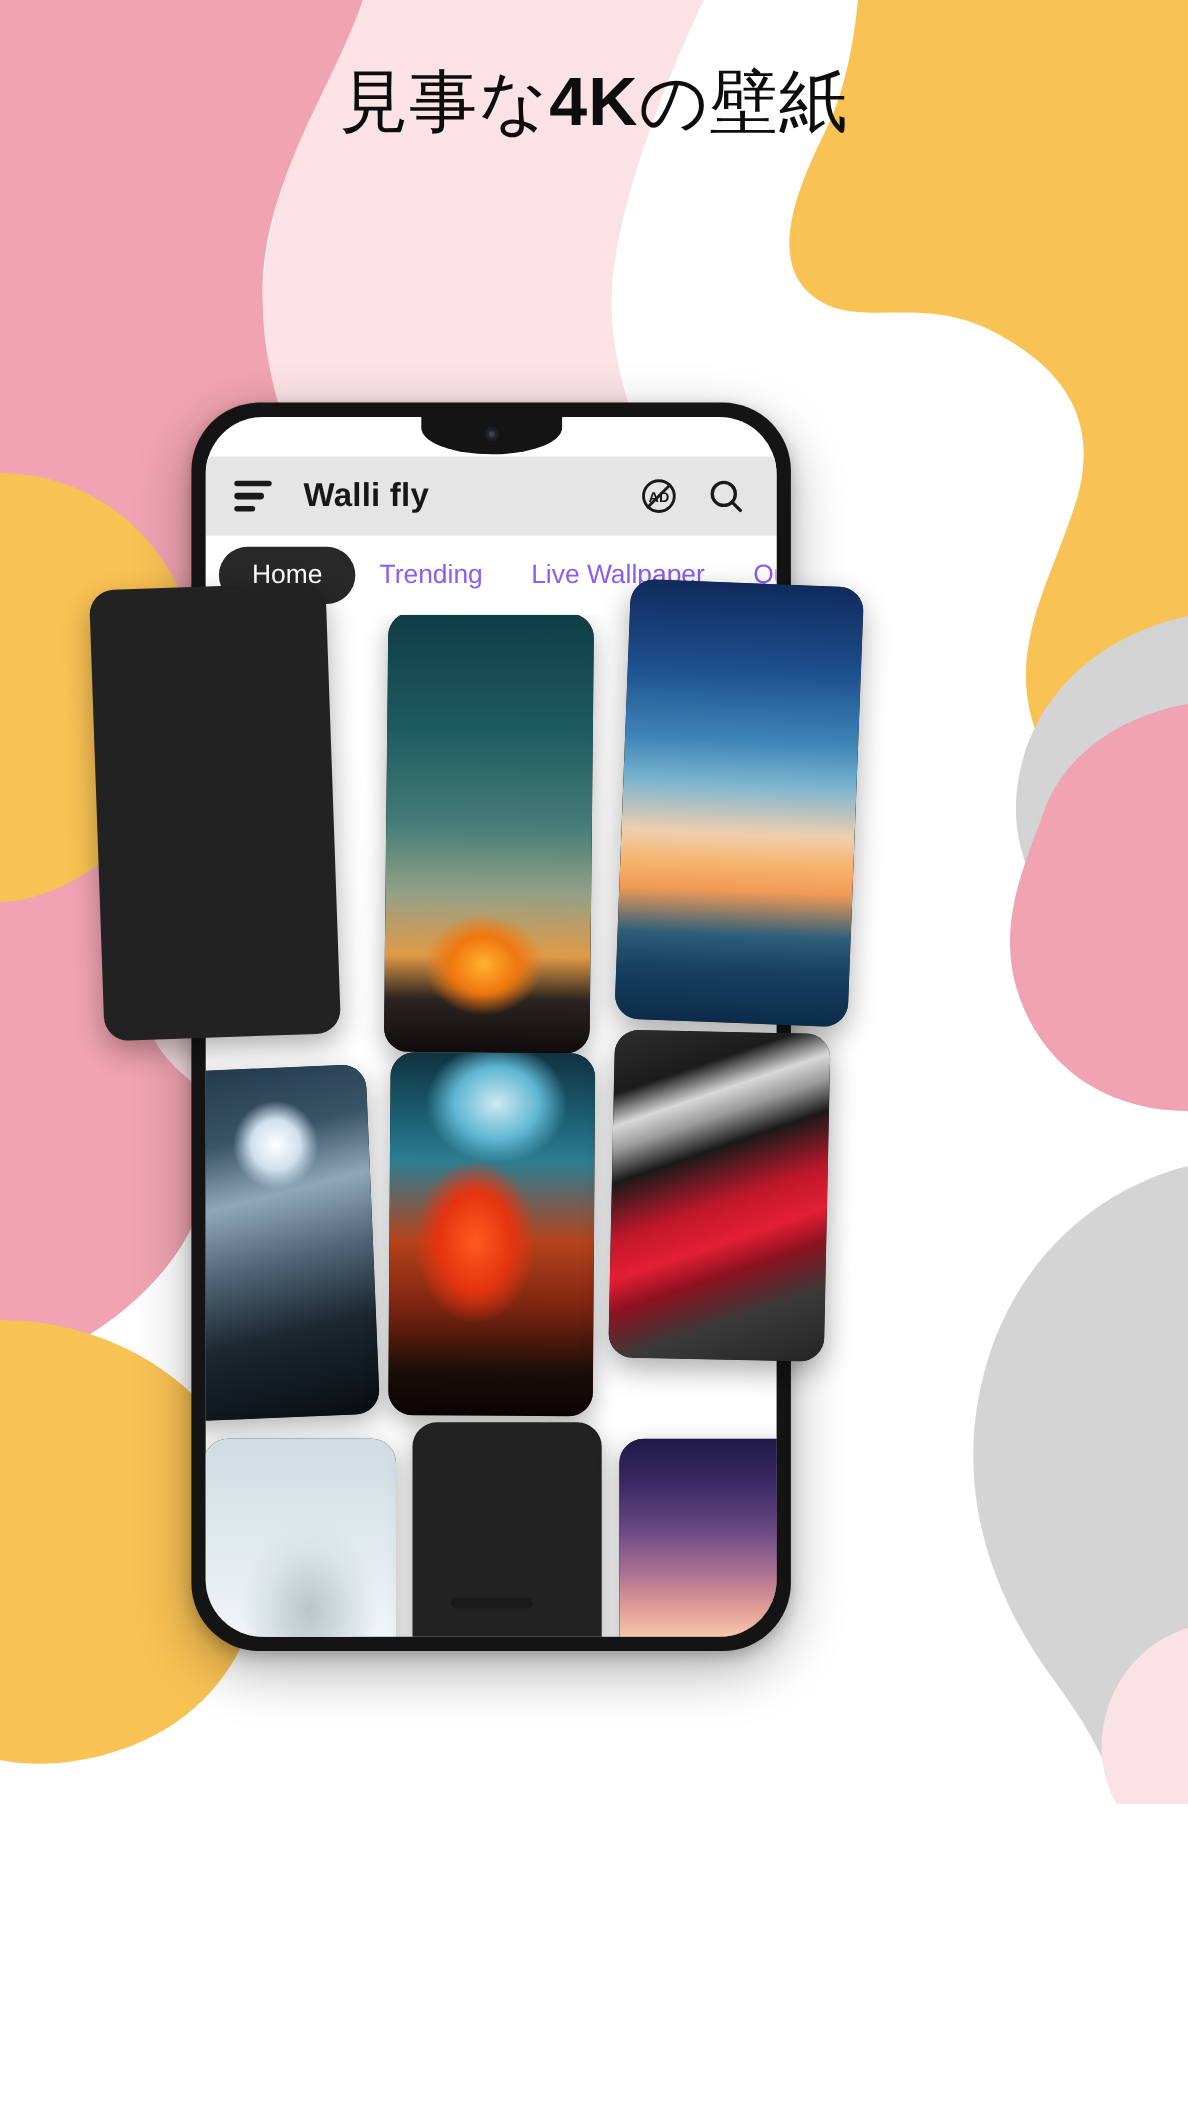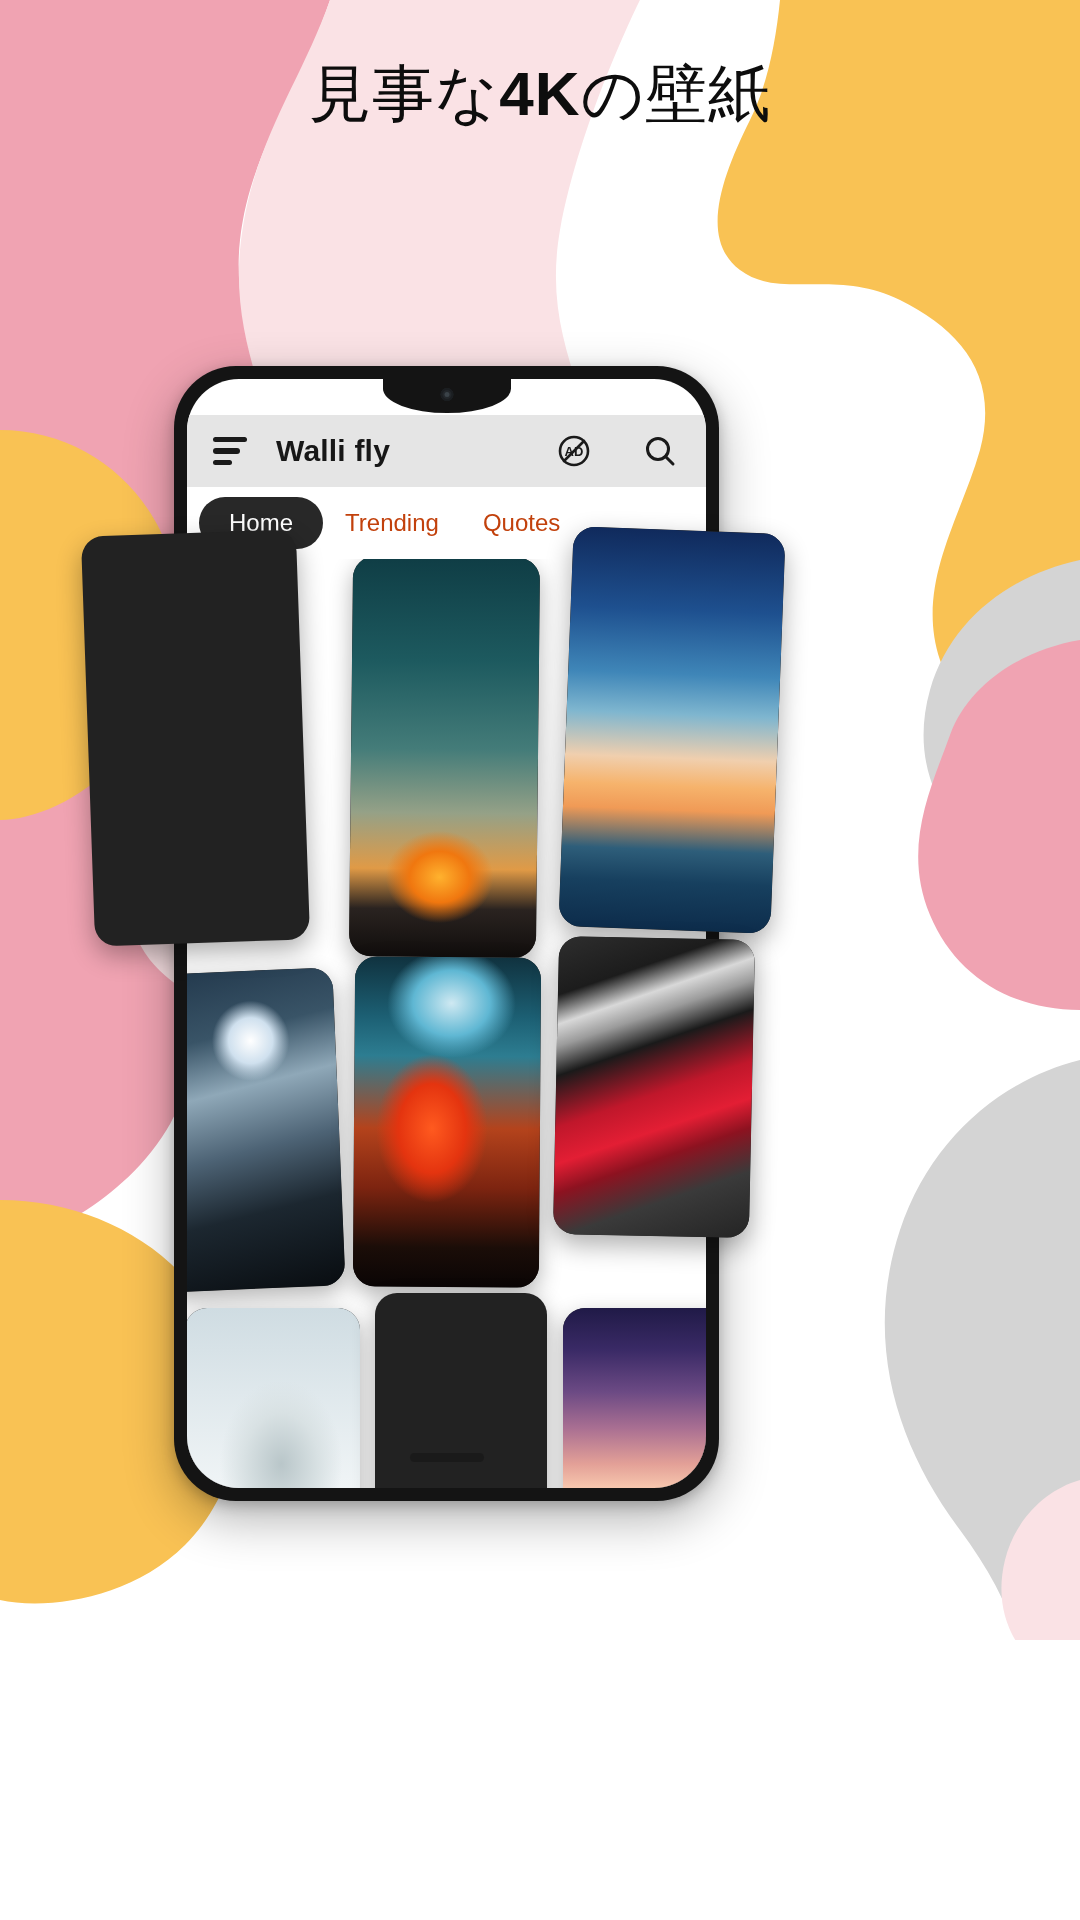--- a/index.html
+++ b/index.html
@@ -124,42 +124,42 @@
     font-size: 30px;
     font-weight: 700;
     color: #171717;
     letter-spacing: .2px;
     white-space: nowrap;
   }
   .appbar-actions {
     margin-left: auto;
     display: flex;
     align-items: center;
-    gap: 46px;
+    gap: 21px;
   }
   .icon-btn { width: 40px; height: 40px; display:flex; align-items:center; justify-content:center; cursor:pointer; }
   .icon-btn svg { display:block; }
 
   
   .tabs {
     position: absolute;
     left: 0; right: 0; top: 108px;
     height: 72px;
     display: flex;
     align-items: center;
     gap: 0;
     padding-left: 12px;
     z-index: 7;
     background:#fff;
     overflow: hidden;
     white-space: nowrap;
   }
   .tab {
     font-size: 24px;
-    color: #c2410c;
+    color: #8b5cf6;
     padding: 0 22px;
     height: 52px;
     line-height: 52px;
     border-radius: 26px;
     cursor: pointer;
     flex: 0 0 auto;
   }
   .tab.active {
     background: #282828;
     color: #ffffff;
@@ -339,20 +339,21 @@
               <circle cx="16" cy="16" r="10.5" fill="none" stroke="#1a1a1a" stroke-width="3"></circle>
               <line x1="23.5" y1="23.5" x2="31" y2="31" stroke="#1a1a1a" stroke-width="3" stroke-linecap="round"></line>
             </svg>
           </div>
         </div>
       </div>
 
       <div class="tabs">
         <div class="tab active">Home</div>
         <div class="tab">Trending</div>
+        <div class="tab">Live Wallpaper</div>
         <div class="tab">Quotes</div>
       </div>
 
       <div class="grid">
 
         <div class="tile" style="left:164px; top:-6px; width:187px; height:400px; transform:rotate(0.6deg);">
           <div class="art art-fisher"></div>
         </div>
 
         <div class="tile" style="left:-32px; top:408px; width:184px; height:318px; transform:rotate(-2.4deg);">

